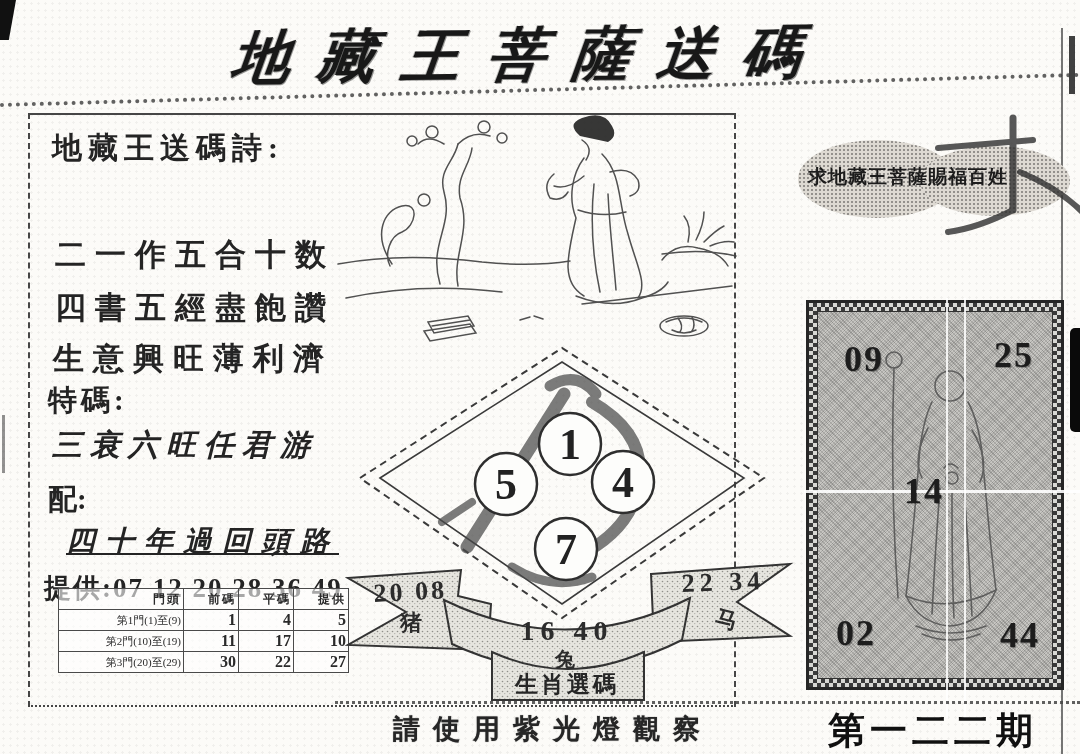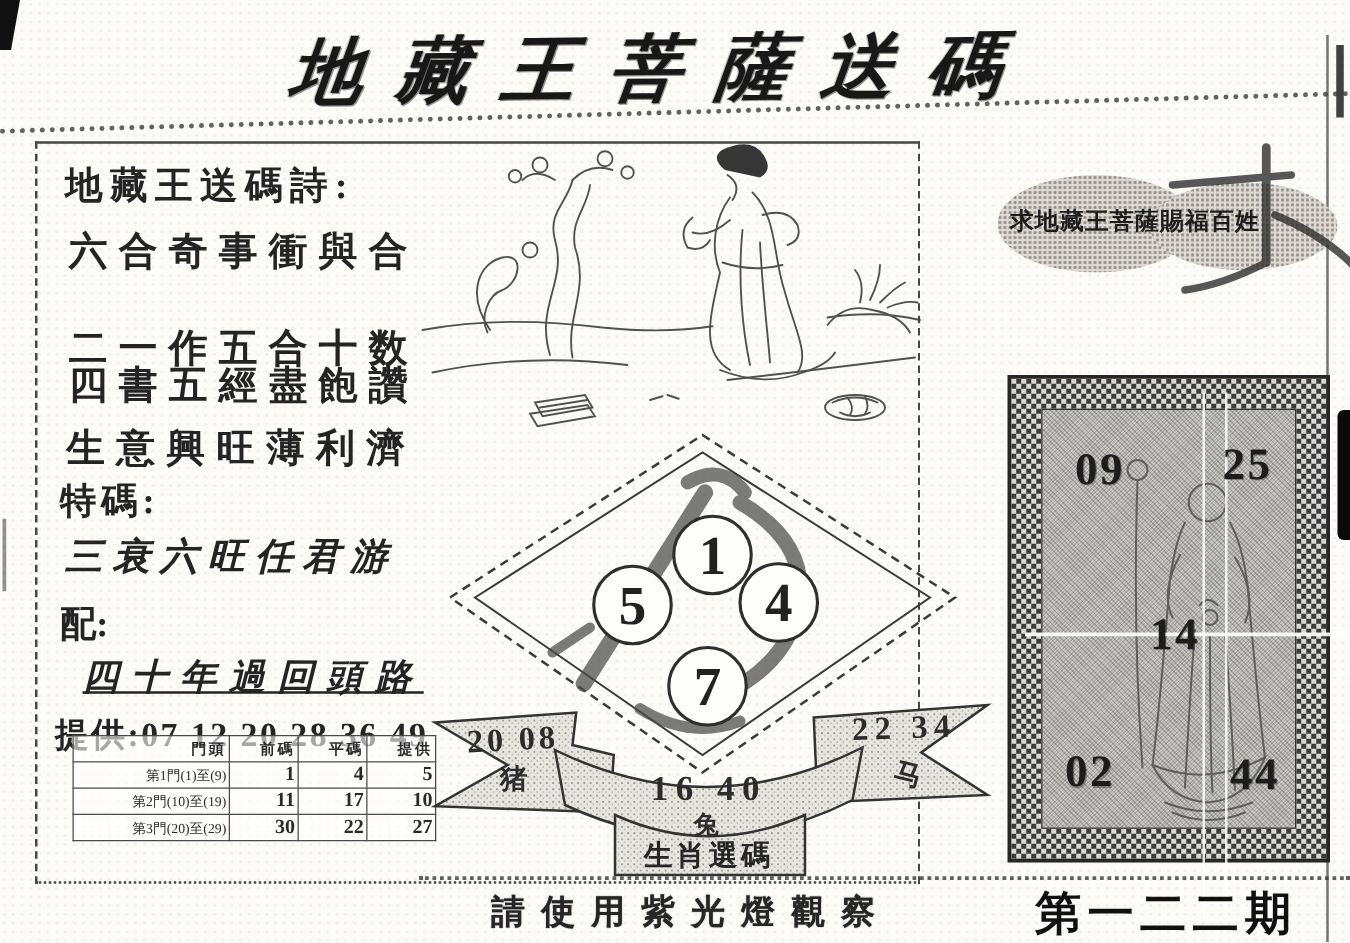--- a/index.html
+++ b/index.html
@@ -31,21 +31,21 @@
   
   .frame{
     position:absolute;left:28px;top:113px;width:704px;height:590px;
     border:2px solid #3d3d3d;border-left-style:dashed;border-right-style:dashed;
     border-bottom-style:dotted;opacity:.95;
   }
   
   .poem-line{position:absolute;white-space:nowrap;color:#242424;}
   .p-head{left:52px;top:128px;font-size:30px;font-weight:700;letter-spacing:6px;}
   .p-l1{left:55px;top:180px;font-size:31px;letter-spacing:9px;font-weight:600;}
-  .p-l2{left:55px;top:234px;font-size:31px;letter-spacing:9px;font-weight:600;margin-top:24px;}
+  .p-l2{left:55px;top:234px;font-size:31px;letter-spacing:9px;font-weight:600;}
   .p-l3{left:55px;top:287px;font-size:31px;letter-spacing:9px;font-weight:600;}
   .p-l4{left:53px;top:338px;font-size:31px;letter-spacing:9px;font-weight:600;text-align:center;}
   .p-sp{left:48px;top:381px;font-size:29px;font-weight:700;letter-spacing:4px;}
   .p-spl{left:52px;top:425px;font-size:30px;font-style:italic;letter-spacing:8px;font-weight:600;}
   .p-pa{left:48px;top:480px;font-size:29px;font-weight:700;}
   .p-pal{left:66px;top:522px;font-size:29px;font-style:italic;letter-spacing:10px;font-weight:600;text-decoration:underline;}
   .p-prov{left:44px;top:570px;font-size:27px;letter-spacing:2px;font-weight:700;}
   
   .door-table{
     position:absolute;left:58px;top:588px;border-collapse:collapse;
@@ -78,21 +78,21 @@
     white-space:nowrap;
   }
   .cloud-glyph{position:absolute;left:50px;top:-16px;}
   
   .panel{
     position:absolute;left:806px;top:300px;width:258px;height:390px;
     box-sizing:border-box;border:3px solid #262626;
     background:
       repeating-conic-gradient(#3a3a3a 0% 25%, #d8d8d4 0% 50%);
     background-size:8px 8px;
-    padding:24px;
+    padding:8px;
   }
   .panel-inner{
     position:relative;width:100%;height:100%;box-sizing:border-box;
     border:1px solid #333;
     background-color:#c7c6c2;
     background-image:
       repeating-linear-gradient(45deg, rgba(20,20,20,.18) 0 1px, transparent 1px 3px),
       repeating-linear-gradient(-45deg, rgba(20,20,20,.14) 0 1px, transparent 1px 2px);
   }
   .panel-num{
@@ -139,21 +139,20 @@
   <div class="edge-mark-rt"></div>
   <div class="edge-blob-right"></div>
   <div class="edge-dash-left"></div>
 
   <div class="main-title">地藏王菩薩送碼</div>
   <div class="dotline-top"></div>
 
   <div class="frame"></div>
 
   <div class="poem-line p-head">地藏王送碼詩:</div>
-  <div class="poem-line p-l1">六合奇事衝與合</div>
   <div class="poem-line p-l2">二一作五合十数</div>
   <div class="poem-line p-l3">四書五經盡飽讚</div>
   <div class="poem-line p-l4">生意興旺薄利濟</div>
   <div class="poem-line p-sp">特碼:</div>
   <div class="poem-line p-spl">三衰六旺任君游</div>
   <div class="poem-line p-pa">配:</div>
   <div class="poem-line p-pal">四十年過回頭路</div>
   <div class="poem-line p-prov">提供:07 12  20 28 36 49</div>
 
   <table class="door-table">

